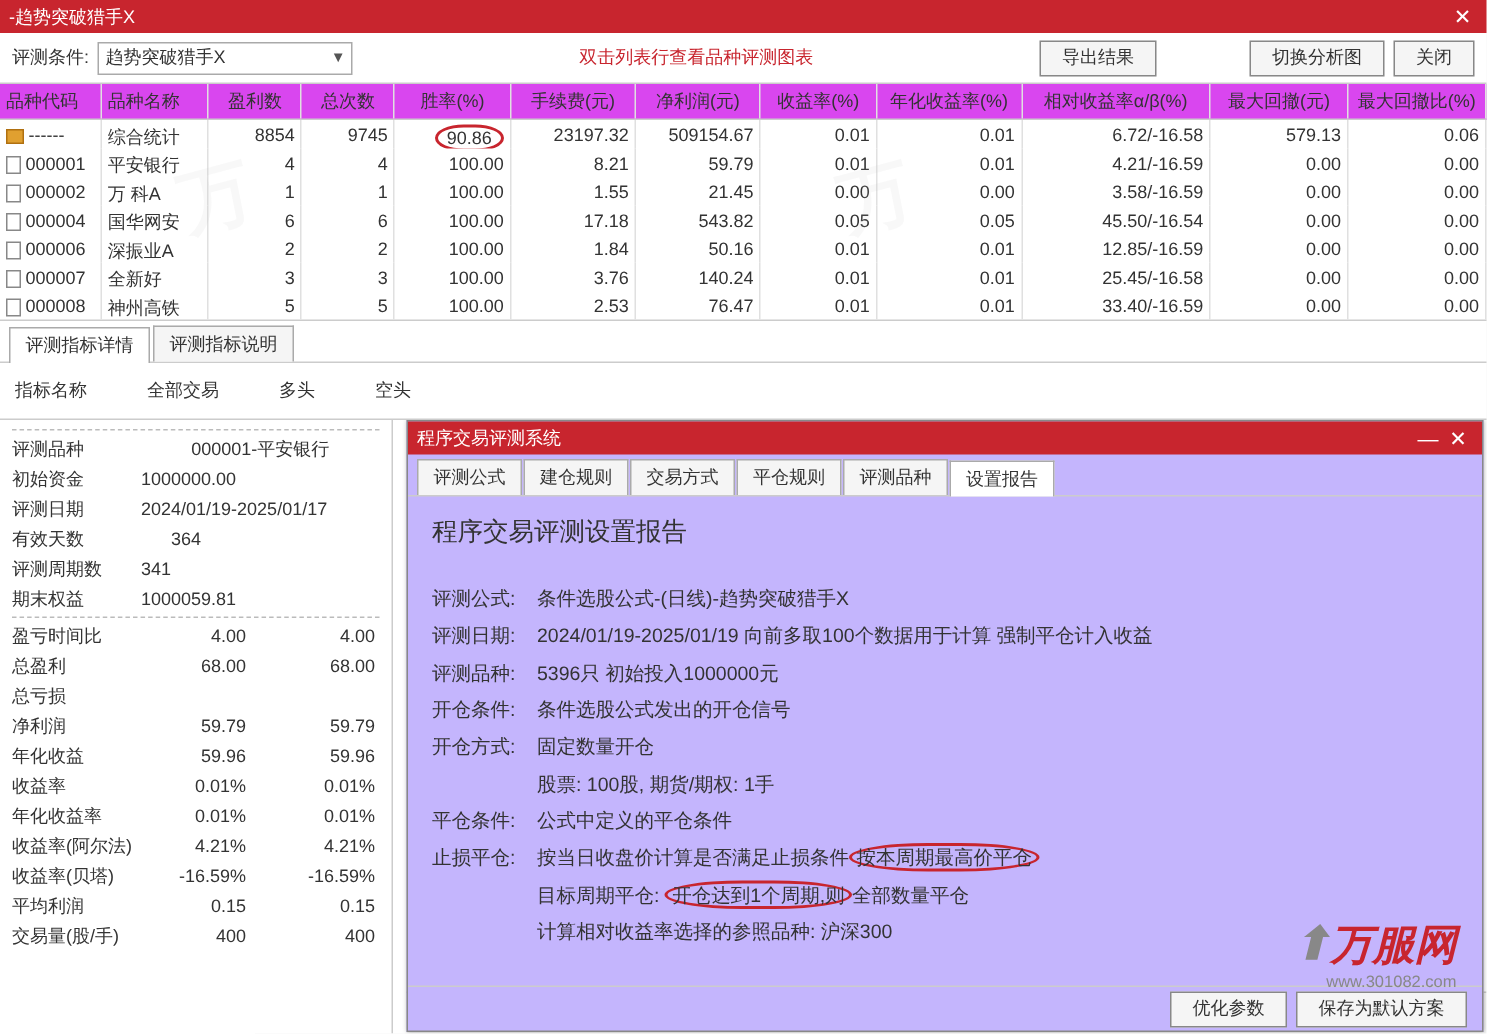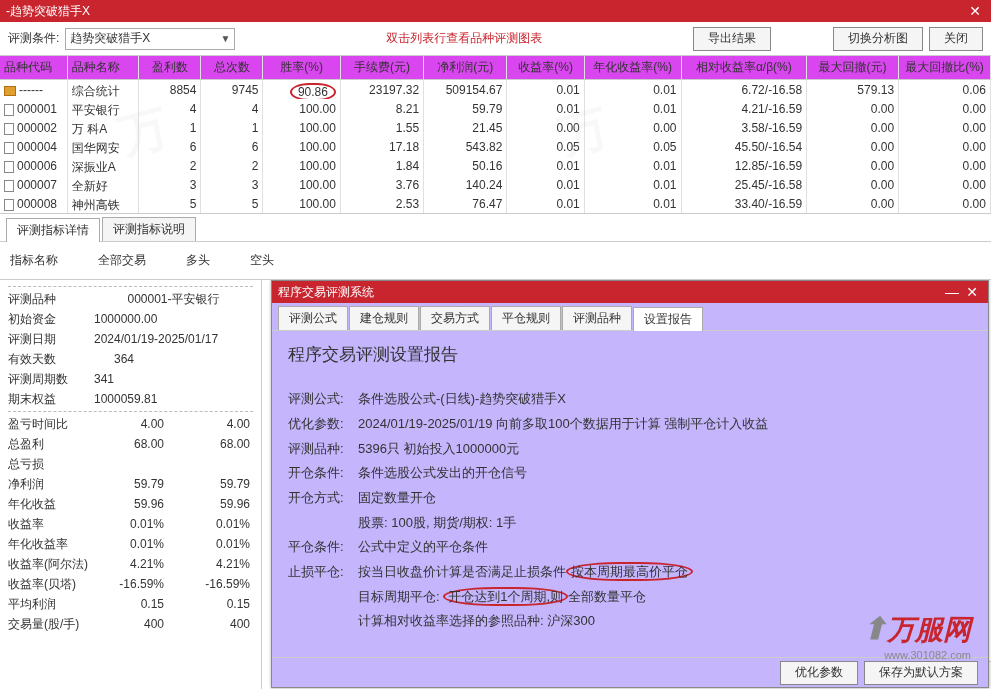--- a/index.html
+++ b/index.html
@@ -315,21 +315,21 @@
           <div class="tab">评测品种</div>
           <div class="tab active">设置报告</div>
         </div>
       <div class="popup-body">
         <div class="center-title">程序交易评测设置报告</div>
         <div class="kv">
             <span class="k">评测公式:</span>
             <span>条件选股公式-(日线)-趋势突破猎手X</span>
           </div>
         <div class="kv">
-            <span class="k">优化参数:</span>
+            <span class="k">评测日期:</span>
             <span>2024/01/19-2025/01/19 向前多取100个数据用于计算 强制平仓计入收益</span>
           </div>
         <div class="kv">
             <span class="k">评测品种:</span>
             <span>5396只 初始投入1000000元</span>
           </div>
         <div class="kv">
             <span class="k">开仓条件:</span>
             <span>条件选股公式发出的开仓信号</span>
           </div>

